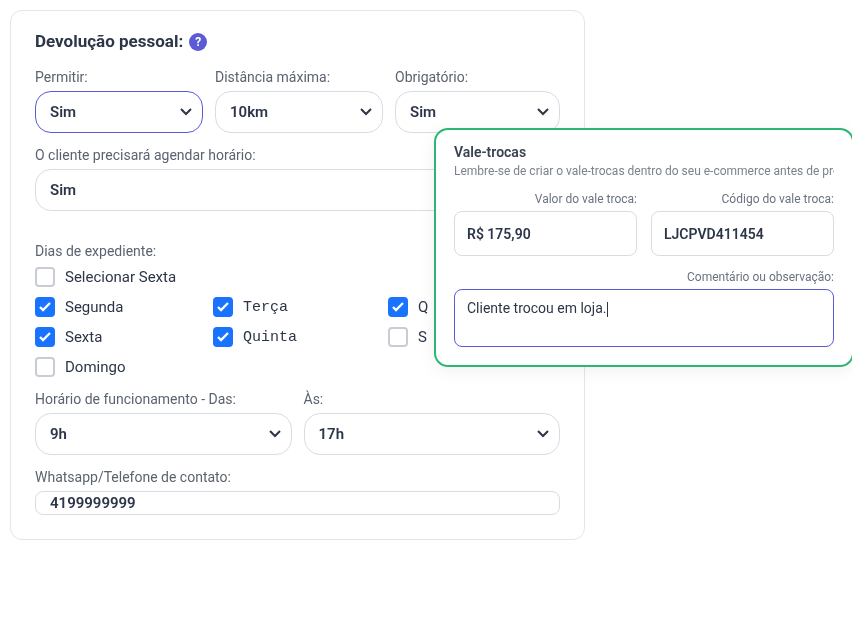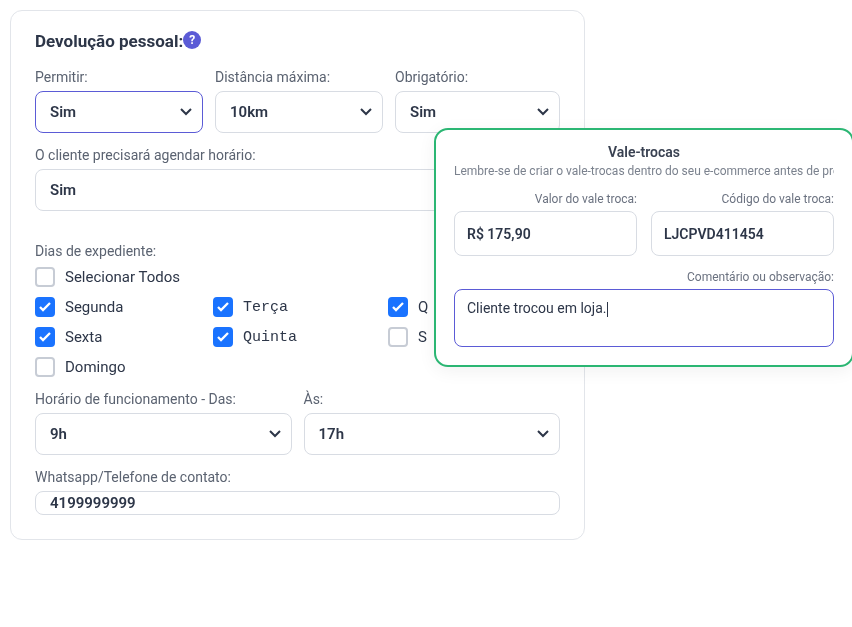--- a/index.html
+++ b/index.html
@@ -16,22 +16,22 @@
       left: 10px;
       top: 10px;
       width: 575px;
       border: 1px solid #e2e5ea;
       border-radius: 12px;
       padding: 20px 24px 24px 24px;
       background: #fff;
     }
     .panel-title-row {
       display: flex;
-      align-items: flex-start;
-      gap: 0;
+      align-items: flex-end;
+      gap: 6px;
       margin-bottom: 18px;
     }
     .panel-title {
       font-size: 17px;
       font-weight: 700;
       color: #2d3648;
     }
     .help-icon {
       width: 18px;
       height: 18px;
@@ -55,21 +55,21 @@
       gap: 6px;
     }
     .label {
       font-size: 14px;
       color: #5b6371;
     }
     .select {
       position: relative;
       height: 42px;
       border: 1px solid #d8dce3;
-      border-radius: 8px;
+      border-radius: 16px;
       padding: 0 34px 0 14px;
       display: flex;
       align-items: center;
       font-size: 15px;
       font-weight: 600;
       color: #2d3648;
       background: #fff;
       cursor: pointer;
     }
     .select.highlight {
@@ -150,21 +150,20 @@
       border-radius: 14px;
       background: #fff;
       padding: 14px 18px 18px 18px;
       box-shadow: 0 4px 18px rgba(0,0,0,0.06);
     }
     .overlay-title {
       font-size: 14px;
       font-weight: 600;
       color: #3a4252;
       margin-bottom: 4px;
-      text-align: center;
     }
     .overlay-sub {
       font-size: 12px;
       color: #7b828e;
       margin-bottom: 14px;
       white-space: nowrap;
       overflow: hidden;
     }
     .overlay-row {
       display: flex;
@@ -273,21 +272,21 @@
           </svg>
         </span>
     </div>
   </div>
 
   <div class="section-label">Dias de expediente:</div>
   <div class="checkbox-grid">
     <div class="cb-line">
       <div class="checkbox-row">
         <span class="checkbox"></span>
-        <span class="cb-label">Selecionar Todos</span>
+        <span class="cb-label">Selecionar Sexta</span>
       </div>
     </div>
     <div class="cb-line">
       <div class="checkbox-row">
         <span class="checkbox checked">
             <svg width="12" height="10" viewBox="0 0 12 10">
               <path d="M1 5l3 3 7-7" stroke="#fff" stroke-width="2.3" fill="none"></path>
             </svg>
           </span>
         <span class="cb-label">Segunda</span>

